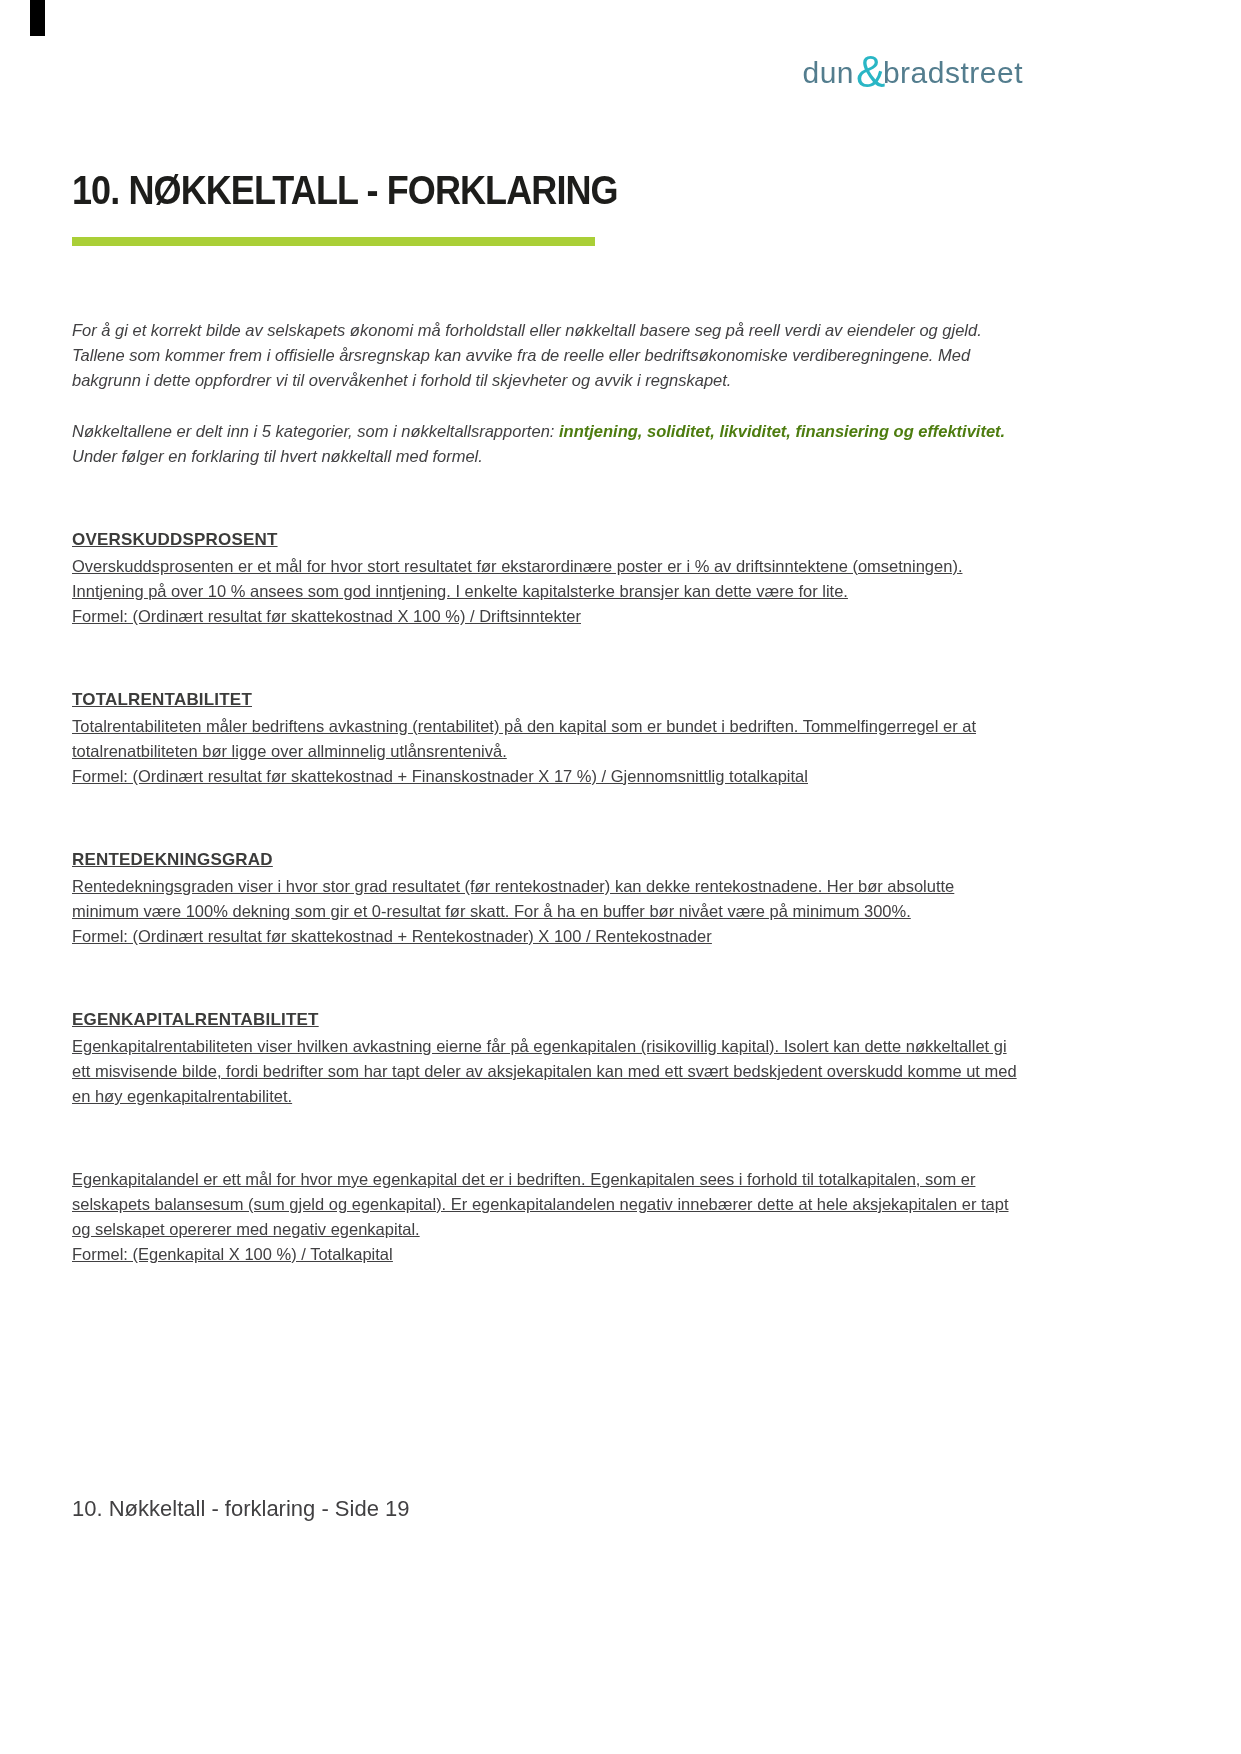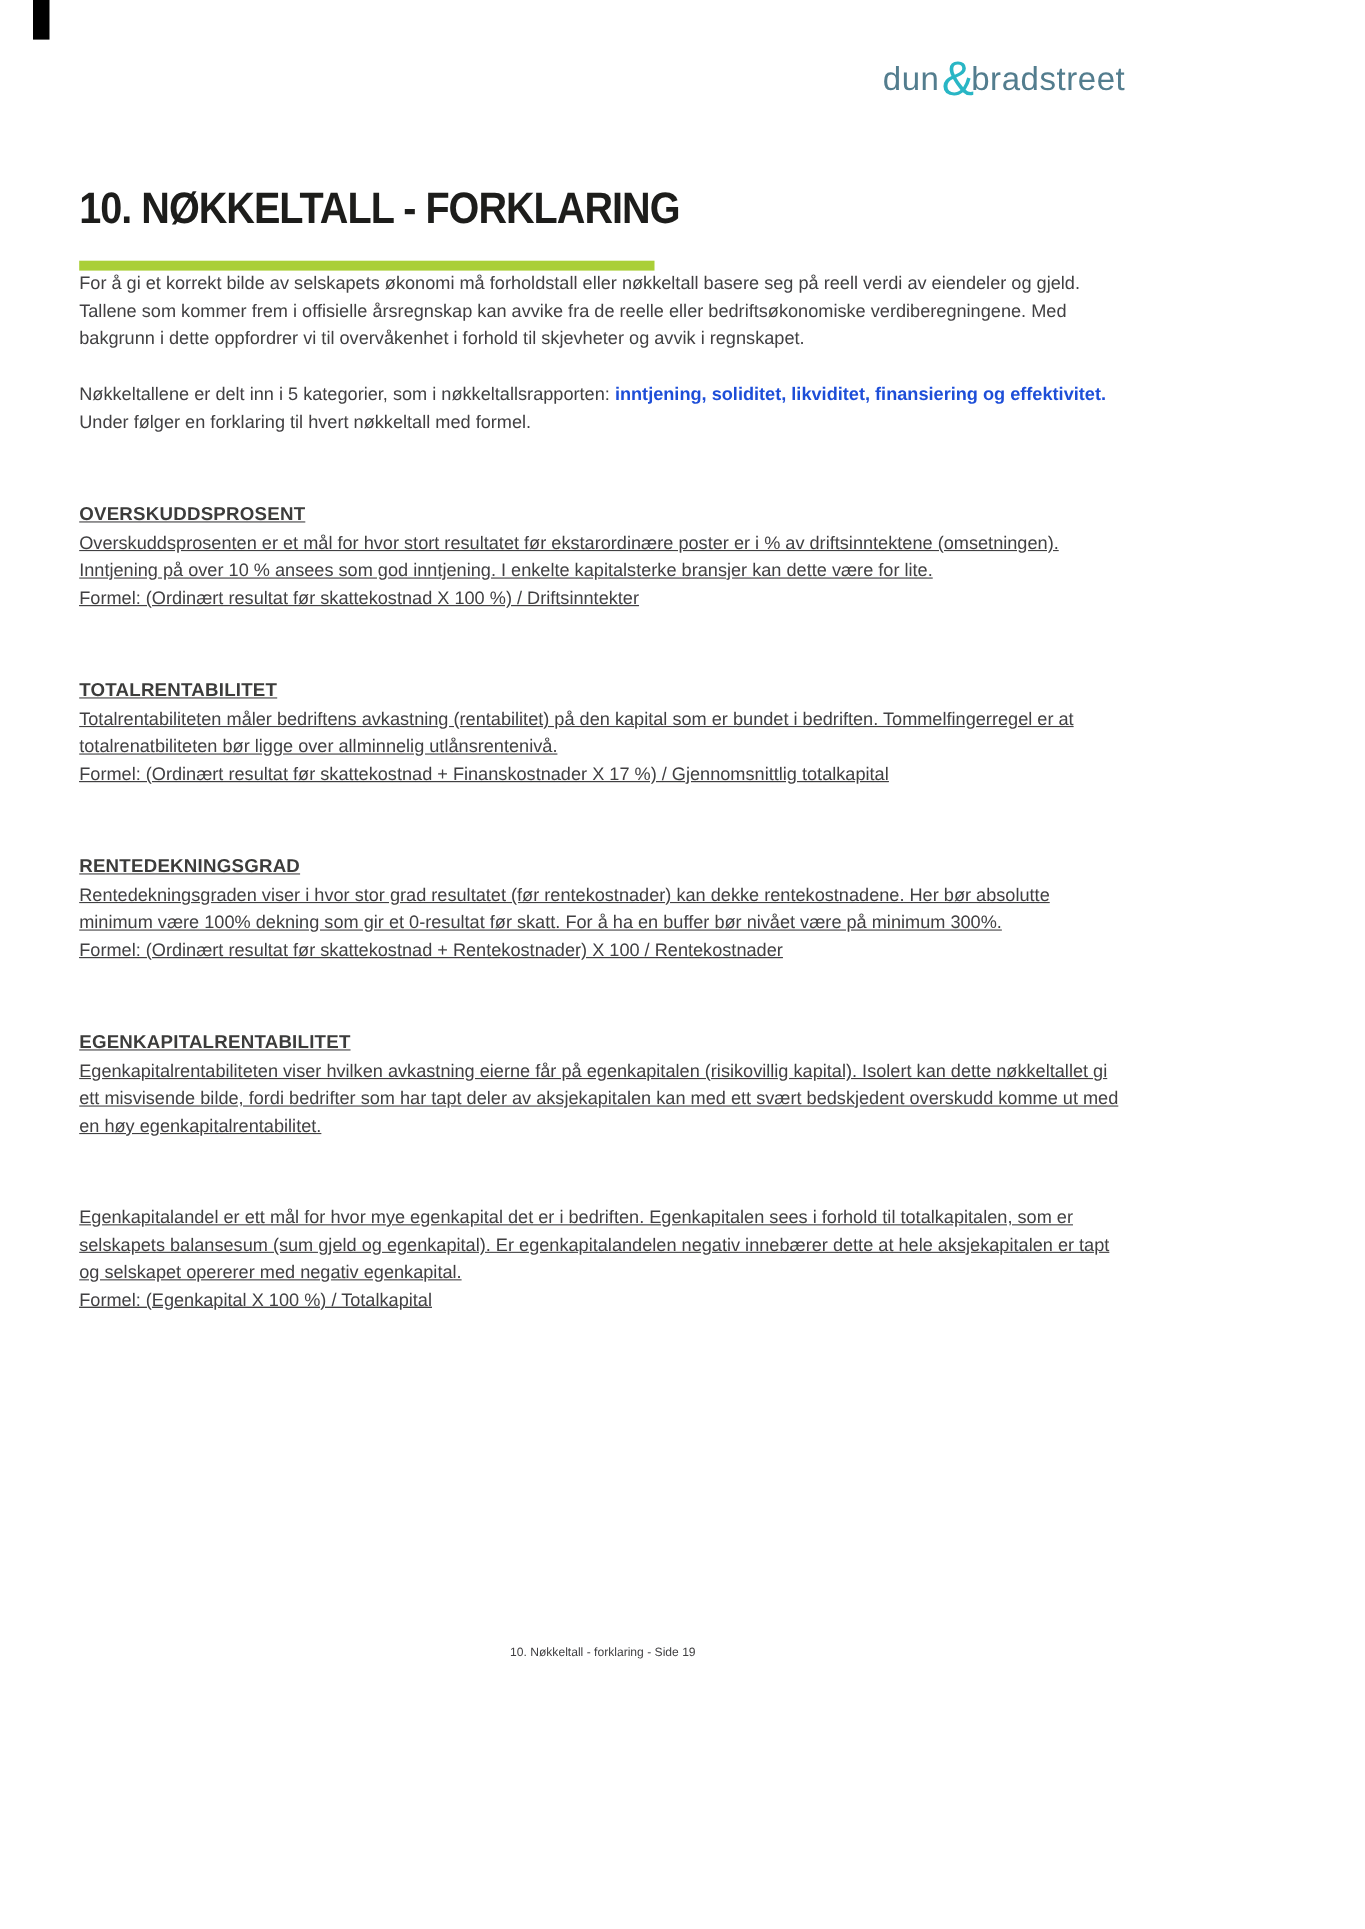--- a/index.html
+++ b/index.html
@@ -65,25 +65,27 @@
   }
 
   .accent-bar {
     width: 523px;
     height: 9px;
     background: #aacf37;
     margin-top: 24px;
   }
 
   .intro {
+    margin-top: 72px;
     font-size: 16.5px;
     line-height: 25px;
+    font-style: italic;
   }
   .intro p { margin: 0 0 26px 0; }
-  .intro b { color: #1d4ed8; }
+  .intro b { color: #4d7c0f; }
 
   .section {
     margin-top: 58px;
     font-size: 16.5px;
     line-height: 25px;
     text-decoration: underline;
   }
   .section h2 {
     margin: 0 0 2px 0;
     font-size: 17px;
@@ -95,22 +97,22 @@
   .section .formula {
     margin: 0;
     text-decoration: underline;
   }
 
   .footer {
     position: absolute;
     left: 72px;
     top: 1496px;
     width: 952px;
-    text-align: center;
-    font-size: 11px;
+    text-align: left;
+    font-size: 22px;
     color: #414042;
   }
 </style>
 </head>
 <body>
 
 <div class="corner-mark"></div>
 
 <div class="logo">
   <span>dun</span>

